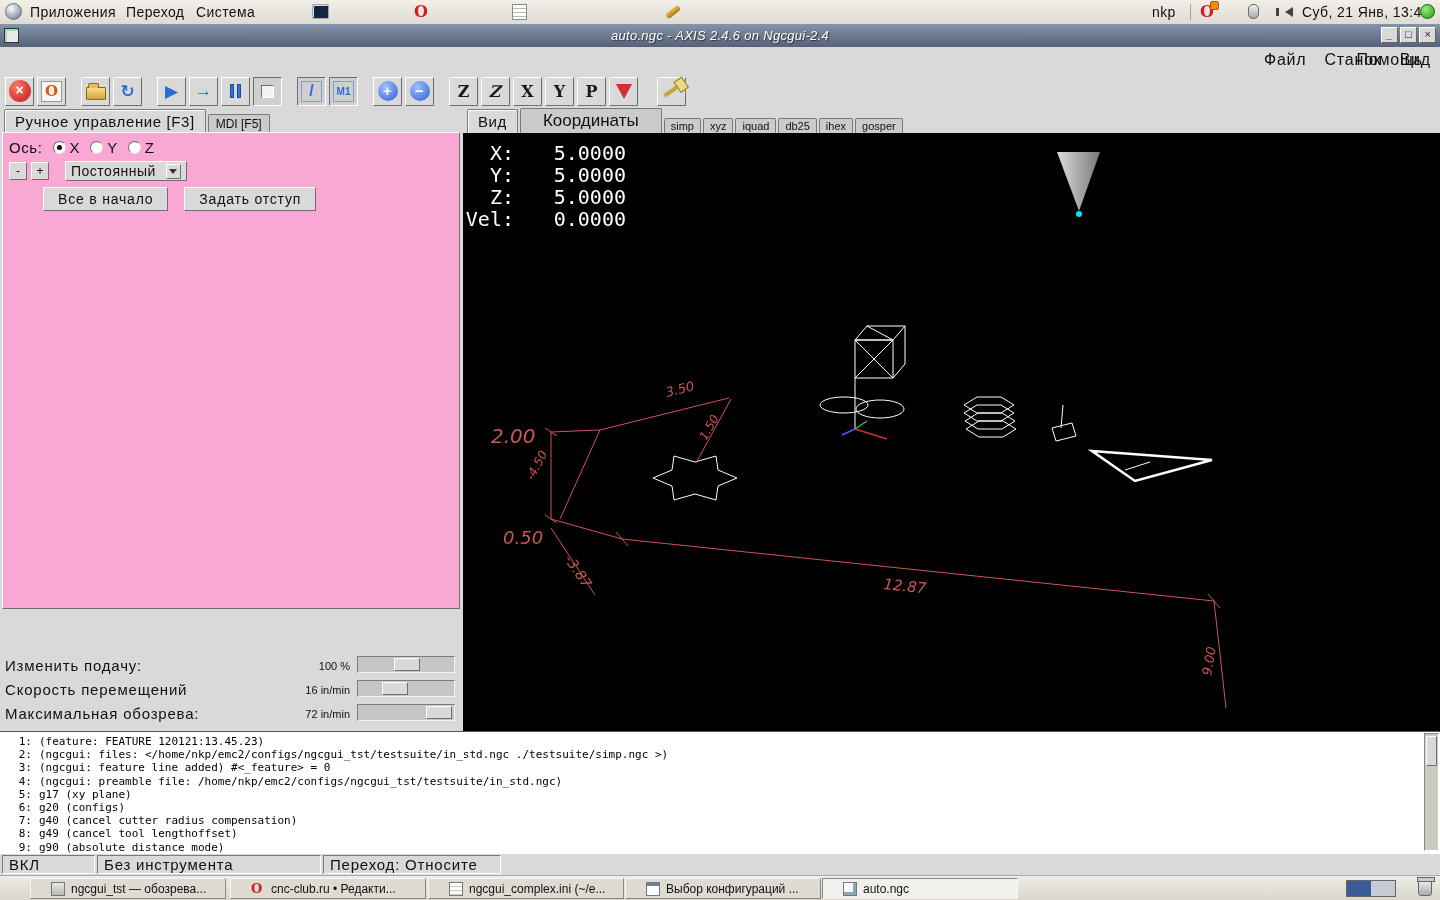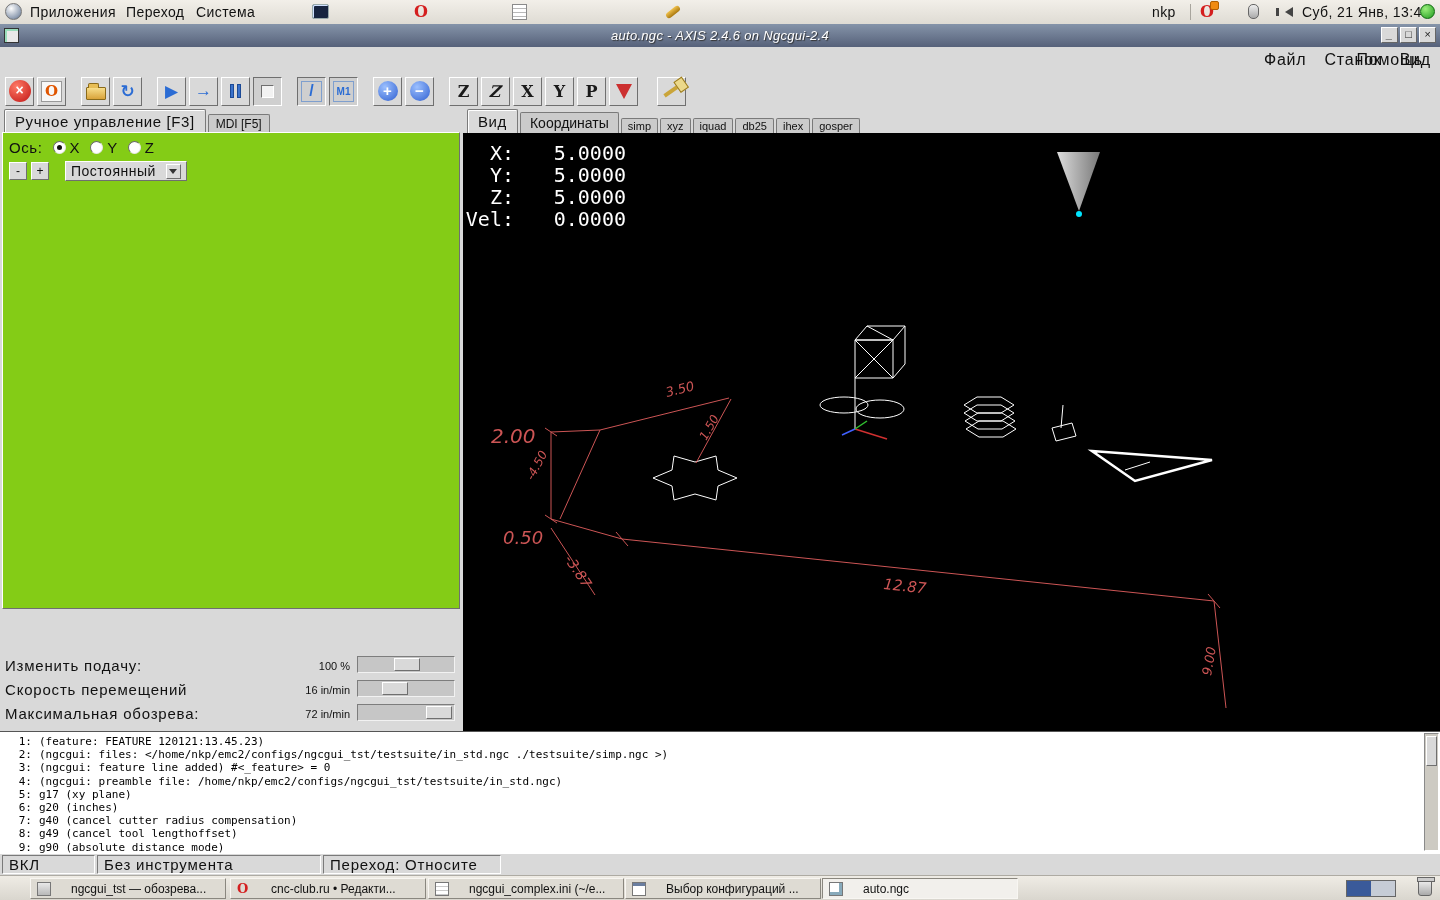--- a/index.html
+++ b/index.html
@@ -52,21 +52,21 @@
   .broom{width:17px;height:4px;background:#caa53a;transform:rotate(-35deg);position:relative;}
   .broom::after{content:"";position:absolute;right:-8px;top:-4px;width:8px;height:11px;background:#ecd98a;border:1px solid #9a7a20;}
 
   
   .tabrow{position:absolute;display:flex;align-items:flex-end;height:23px;}
   .tab{background:#cbcbcb;border:1px solid #7a7a7a;border-bottom:none;padding:2px 7px;margin-right:2px;font-size:12px;border-radius:2px 2px 0 0;white-space:nowrap;}
   .tab.active{background:#d9d9d9;font-size:15px;padding:3px 10px;letter-spacing:.6px;box-shadow:inset 1px 1px 0 #fff;}
   .tab.small{font-size:11px;padding:1px 6px;}
 
   
-  #left-body{left:2px;top:132px;width:458px;height:477px;border:1px solid;border-color:#fff #6f6f6f #6f6f6f #fff;background:#84cc16;}
+  #left-body{left:2px;top:132px;width:458px;height:477px;border:1px solid;border-color:#fff #6f6f6f #6f6f6f #fff;background:#f9a8d4;}
   #axis-row{position:absolute;left:6px;top:6px;display:flex;align-items:center;gap:10px;font-size:15px;letter-spacing:.6px;}
   .radio{width:13px;height:13px;border-radius:50%;background:#fff;border:1px solid;border-color:#6a6a6a #e6e6e6 #e6e6e6 #6a6a6a;display:inline-flex;align-items:center;justify-content:center;}
   .radio .dot{width:5px;height:5px;border-radius:50%;background:#111;}
   .radio-lbl{margin-left:4px;}
   #jog-row{position:absolute;left:6px;top:28px;display:flex;align-items:center;gap:4px;}
   .smallbtn{width:18px;height:18px;background:#d9d9d9;border:1px solid;border-color:#fff #6f6f6f #6f6f6f #fff;text-align:center;line-height:16px;font-size:12px;}
   .combo{display:inline-flex;align-items:center;border:1px solid;border-color:#fff #6f6f6f #6f6f6f #fff;background:#d9d9d9;padding:1px 5px;font-size:14px;letter-spacing:.5px;margin-left:12px;}
   .combo-arrow-btn{margin-left:10px;width:15px;height:15px;border:1px solid;border-color:#fff #6f6f6f #6f6f6f #fff;display:flex;align-items:center;justify-content:center;}
   .down-tri{width:0;height:0;border:4px solid transparent;border-top:5px solid #333;margin-top:4px;}
   #home-row{position:absolute;left:40px;top:54px;display:flex;gap:16px;}
@@ -86,21 +86,21 @@
   .gnum{width:26px;text-align:right;margin-right:7px;flex:0 0 auto;}
   #gscroll{position:absolute;right:1px;top:733px;width:15px;height:118px;background:#cdcac2;border:1px solid;border-color:#8a8a8a #fff #fff #8a8a8a;}
   #gthumb{position:absolute;left:1px;top:2px;width:11px;height:30px;background:#d9d9d9;border:1px solid;border-color:#fff #6f6f6f #6f6f6f #fff;}
 
   
   #statusbar{left:0;top:853px;width:1440px;height:22px;background:#d9d9d9;border-top:1px solid #fff;display:flex;gap:2px;padding:1px 0 0 2px;}
   .scell{border:1px solid;border-color:#7a7a7a #fff #fff #7a7a7a;padding:0 6px;font-size:15px;letter-spacing:.8px;height:19px;display:flex;align-items:center;overflow:hidden;white-space:nowrap;}
 
   
   #taskbar{left:0;top:875px;width:1440px;height:25px;background:linear-gradient(#efece5,#d9d6ce);border-top:1px solid #aeaba3;}
-  .taskbtn{position:absolute;top:2px;height:21px;width:196px;background:#dedbd3;border:1px solid;border-color:#f8f6f2 #8a877f #8a877f #f8f6f2;display:flex;align-items:center;gap:20px;padding:0 6px;font-size:12px;overflow:hidden;white-space:nowrap;}
+  .taskbtn{position:absolute;top:2px;height:21px;width:196px;background:#dedbd3;border:1px solid;border-color:#f8f6f2 #8a877f #8a877f #f8f6f2;display:flex;align-items:center;gap:6px;padding:0 20px;font-size:12px;overflow:hidden;white-space:nowrap;}
   .taskbtn.active{background:#f2f0ec;border-color:#8a877f #f8f6f2 #f8f6f2 #8a877f;}
   .ticon{width:14px;height:14px;flex:0 0 auto;border:1px solid #777;background:#fff;}
   .ticon.fm{background:linear-gradient(#e8e8e8,#b9b9b9);}
   .ticon.opera{border:none;background:none;}
   .ticon.edit{background:repeating-linear-gradient(180deg,#ffffff 0 3px,#c9c9c9 3px 4px);}
   .ticon.dialog{background:#fff;box-shadow:inset 0 3px 0 #6a7ea0;}
   .ticon.axis{background:#fff;box-shadow:inset -3px -3px 0 #8ab;}
   #workspaces{position:absolute;right:44px;top:4px;width:50px;height:17px;border:1px solid #666;display:flex;}
   #workspaces .ws{flex:1;}
   #workspaces .ws.active{background:#3a5a9a;}
@@ -265,20 +265,24 @@
   <div id="jog-row">
     <span class="smallbtn">-</span>
     <span class="smallbtn">+</span>
     <span class="combo">
       <span>Постоянный</span>
       <span class="combo-arrow-btn">
           <span class="down-tri"></span>
         </span>
     </span>
   </div>
+  <div id="home-row">
+    <span class="btn">Все в начало</span>
+    <span class="btn">Задать отступ</span>
+  </div>
 </div>
 
 <div class="feedrow" style="top:654px">
   <span class="feedlabel">Изменить подачу:</span>
   <span class="feedvalue">100 %</span>
   <span class="groove">
       <span class="handle" style="left:36px"></span>
     </span>
 </div>
 <div class="feedrow" style="top:678px">
@@ -291,21 +295,21 @@
 <div class="feedrow" style="top:702px">
   <span class="feedlabel">Максимальная обозрева:</span>
   <span class="feedvalue">72 in/min</span>
   <span class="groove">
       <span class="handle" style="left:68px"></span>
     </span>
 </div>
 
 <div class="tabrow" style="left:467px;top:110px">
   <div class="tab active">Вид</div>
-  <div class="tab" style="font-size:14px;padding:2px 9px">Координаты</div>
+  <div class="tab" style="font-size:17px;padding:2px 22px">Координаты</div>
   <div class="tab small">simp</div>
   <div class="tab small">xyz</div>
   <div class="tab small">iquad</div>
   <div class="tab small">db25</div>
   <div class="tab small">ihex</div>
   <div class="tab small">gosper</div>
 </div>
 
 <div id="preview-wrap" class="abs">
 <svg width="977" height="598" viewBox="0 0 977 598">
@@ -394,21 +398,21 @@
   </g>
 </svg>
 </div>
 
 <div id="gcode" class="abs">
   <div class="gline"><span class="gnum">1:</span><span>(feature: FEATURE 120121:13.45.23)</span></div>
   <div class="gline"><span class="gnum">2:</span><span>(ngcgui: files: &lt;/home/nkp/emc2/configs/ngcgui_tst/testsuite/in_std.ngc ./testsuite/simp.ngc &gt;)</span></div>
   <div class="gline"><span class="gnum">3:</span><span>(ngcgui: feature line added) #&lt;_feature&gt; = 0</span></div>
   <div class="gline"><span class="gnum">4:</span><span>(ngcgui: preamble file: /home/nkp/emc2/configs/ngcgui_tst/testsuite/in_std.ngc)</span></div>
   <div class="gline"><span class="gnum">5:</span><span>g17 (xy plane)</span></div>
-  <div class="gline"><span class="gnum">6:</span><span>g20 (inches)</span></div>
+  <div class="gline"><span class="gnum">6:</span><span>g20 (configs)</span></div>
   <div class="gline"><span class="gnum">7:</span><span>g40 (cancel cutter radius compensation)</span></div>
   <div class="gline"><span class="gnum">8:</span><span>g49 (cancel tool lengthoffset)</span></div>
   <div class="gline"><span class="gnum">9:</span><span>g90 (absolute distance mode)</span></div>
 </div>
 <div id="gscroll">
     <div id="gthumb"></div>
   </div>
 
 <div id="statusbar" class="abs">
   <span class="scell" style="width:93px">ВКЛ</span>

